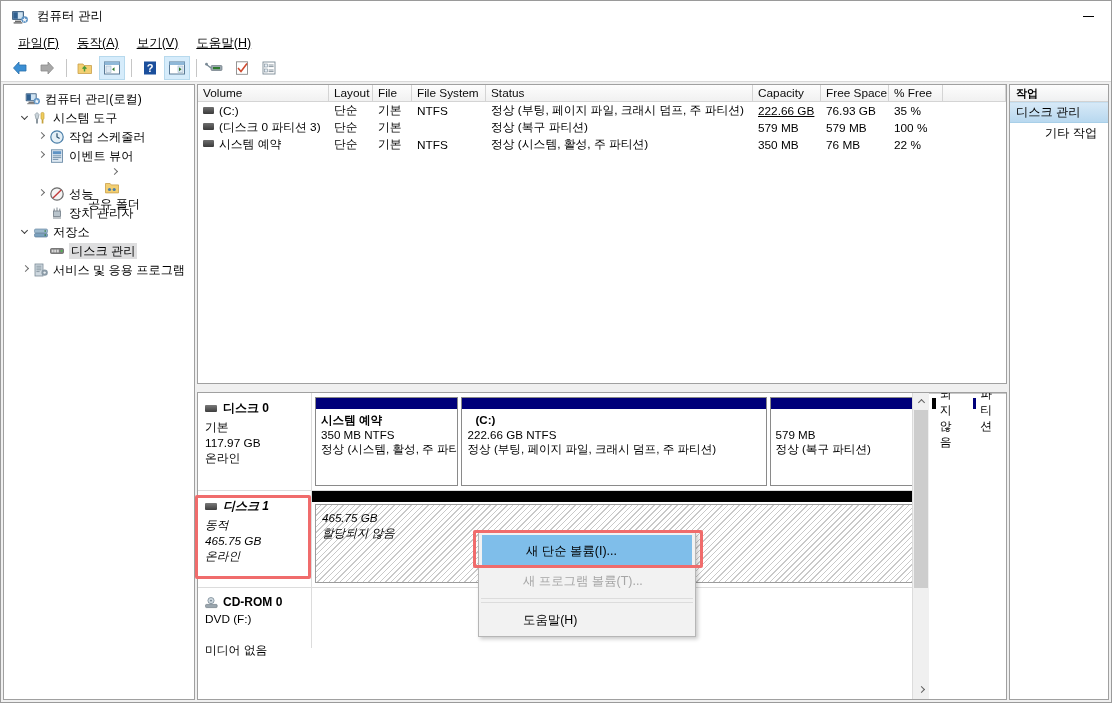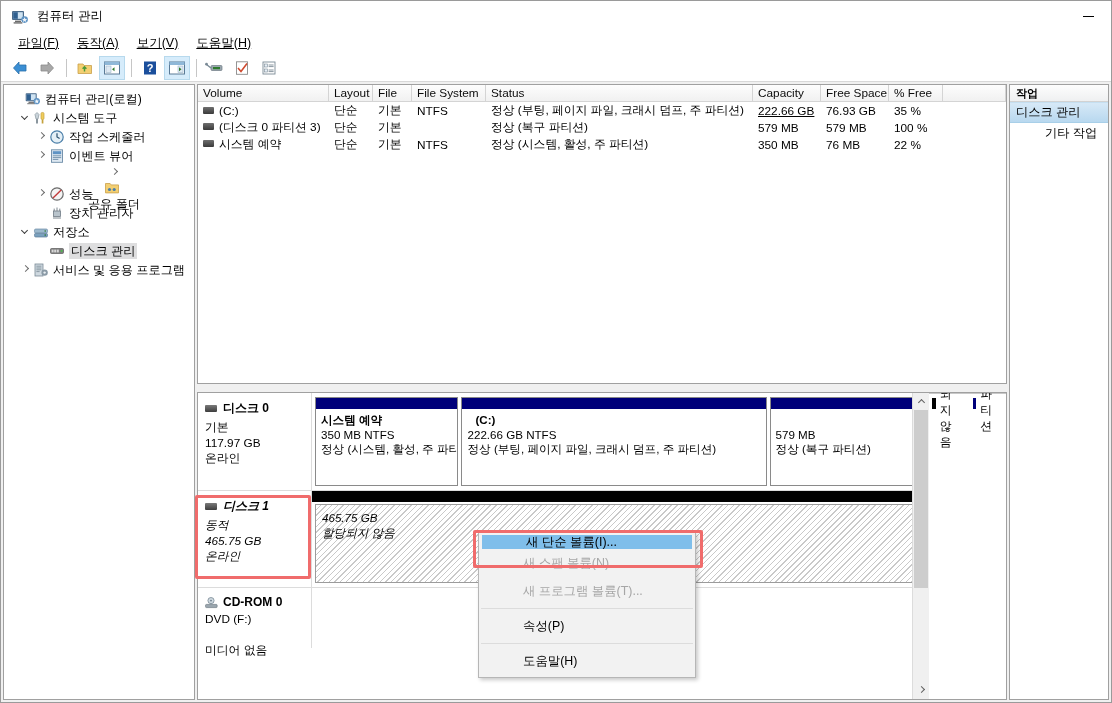--- a/index.html
+++ b/index.html
@@ -123,21 +123,21 @@
   .act-item{height:21px;display:flex;align-items:center;font-size:12.2px;padding-left:6px;cursor:default;box-sizing:border-box;}
   .act-item.sel{background:linear-gradient(#d7e9f7,#b8d8ef);border-top:1px solid #c5dff1;border-bottom:1px solid #a8cfe8;}
   .act-item.sub{padding-left:35px;text-align:center;}
   
   .ctx{
     position:absolute;background:#f2f2f2;border:1px solid #b6b6b6;
     box-shadow:2px 2px 4px rgba(0,0,0,.22);
     padding:2px 0;box-sizing:border-box;z-index:60;
   }
   .ctx-item{height:28px;display:flex;align-items:center;padding-left:44px;font-size:12.4px;color:#000;cursor:default;white-space:nowrap;}
-  .ctx-item.hl{background:#7fbeea;color:#000;margin:0 3px;height:14px;}
+  .ctx-item.hl{background:#7fbeea;color:#000;margin:0 3px;height:32px;}
   .ctx-item.dis{color:#a6a6a6;}
   .ctx-sep{height:1px;background:#dcdcdc;margin:3px 2px;}
   
   .redbox{position:absolute;border:3px solid #f06c6c;box-sizing:border-box;z-index:80;pointer-events:none;border-radius:2px;}
 </style>
 </head>
 <body>
 
 <div class="window">
 
@@ -553,24 +553,22 @@
     <div class="pane act-pane">
       <div class="act-hdr">작업</div>
       <div class="act-item sel">디스크 관리</div>
       <div class="act-item sub">기타 작업</div>
     </div>
 
   </div>
 
   <div class="ctx" style="left:477px;top:531px;width:218px;">
     <div class="ctx-item hl">새 단순 볼륨(I)...</div>
-    <div class="ctx-item dis">새 스팬 볼륨(N)...</div>
     <div class="ctx-item dis">새 프로그램 볼륨(T)...</div>
     <div class="ctx-sep"></div>
-    <div class="ctx-item">속성(P)</div>
     <div class="ctx-sep"></div>
     <div class="ctx-item">도움말(H)</div>
   </div>
 
   <div class="redbox" style="left:194px;top:494px;width:116px;height:84px;"></div>
   <div class="redbox" style="left:472px;top:529px;width:230px;height:38px;"></div>
 
 </div>
 
 </body></html>

